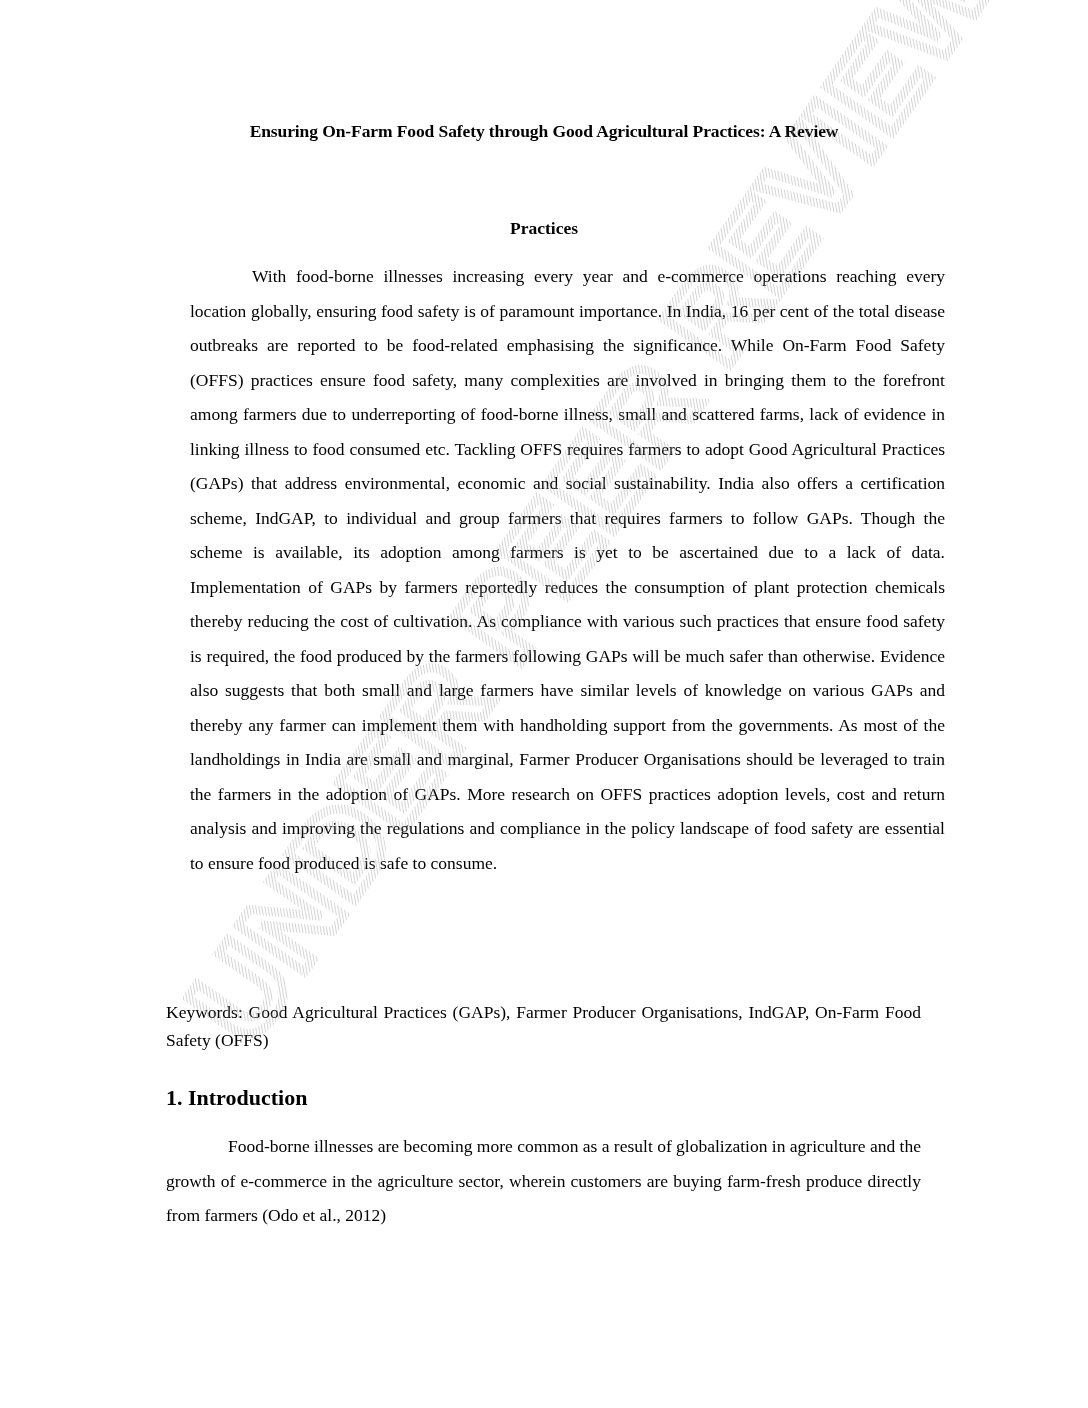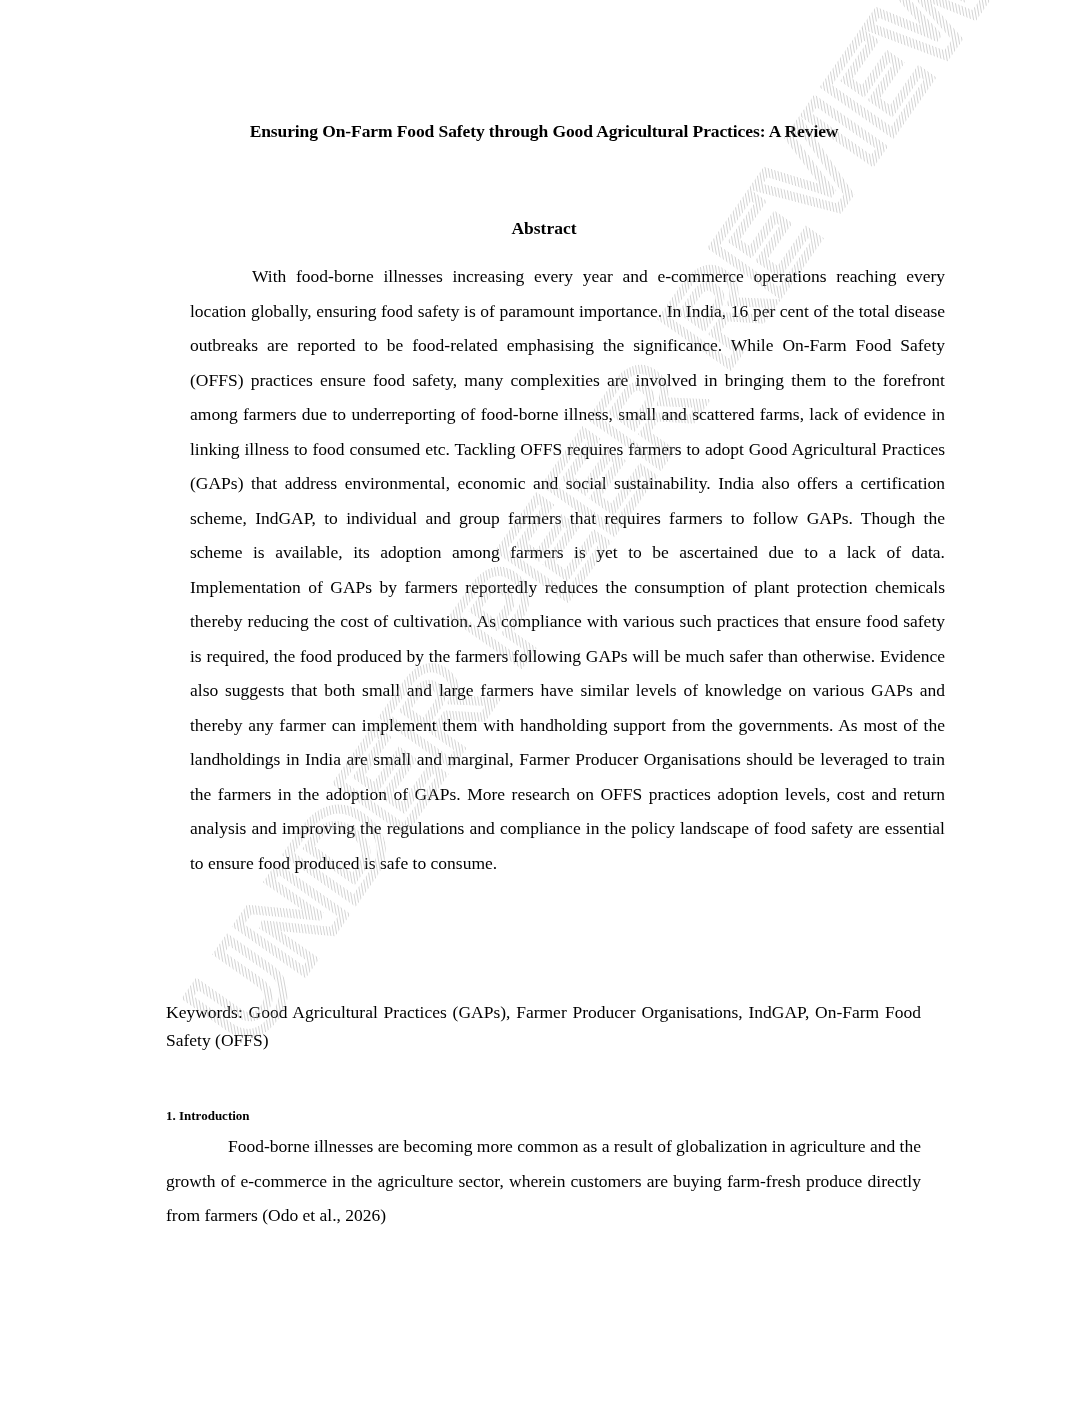--- a/index.html
+++ b/index.html
@@ -18,39 +18,39 @@
     font-weight: bold; font-size: 17.5px;
   }
   .body-block {
     position: absolute; left: 166px; width: 755px;
     font-size: 17.5px; line-height: 34.5px; text-align: justify;
     text-align-last: left;
   }
   .abstract-text { top: 259px; text-indent: 62px; margin-left: 24px; }
   .keywords { top: 998px; line-height: 28px; }
   .section-heading {
-    position: absolute; top: 1108px; left: 166px;
-    font-weight: bold; font-size: 13px;
+    position: absolute; top: 1085px; left: 166px;
+    font-weight: bold; font-size: 22px;
   }
   .intro-text { top: 1129px; text-indent: 62px; line-height: 34.5px; }
   .watermark {
     position: absolute; left: 0; top: 0; width: 1088px; height: 1408px;
     pointer-events: none;
   }
 </style>
 </head>
 <body>
 
 <div class="page">
   <div class="title">Ensuring On-Farm Food Safety through Good Agricultural Practices: A Review</div>
-  <div class="abstract-heading">Abstract</div>
+  <div class="abstract-heading">Practices</div>
   <div class="body-block abstract-text">With food-borne illnesses increasing every year and e-commerce operations reaching every location globally, ensuring food safety is of paramount importance. In India, 16 per cent of the total disease outbreaks are reported to be food-related emphasising the significance. While On-Farm Food Safety (OFFS) practices ensure food safety, many complexities are involved in bringing them to the forefront among farmers due to underreporting of food-borne illness, small and scattered farms, lack of evidence in linking illness to food consumed etc. Tackling OFFS requires farmers to adopt Good Agricultural Practices (GAPs) that address environmental, economic and social sustainability. India also offers a certification scheme, IndGAP, to individual and group farmers that requires farmers to follow GAPs. Though the scheme is available, its adoption among farmers is yet to be ascertained due to a lack of data. Implementation of GAPs by farmers reportedly reduces the consumption of plant protection chemicals thereby reducing the cost of cultivation. As compliance with various such practices that ensure food safety is required, the food produced by the farmers following GAPs will be much safer than otherwise. Evidence also suggests that both small and large farmers have similar levels of knowledge on various GAPs and thereby any farmer can implement them with handholding support from the governments. As most of the landholdings in India are small and marginal, Farmer Producer Organisations should be leveraged to train the farmers in the adoption of GAPs. More research on OFFS practices adoption levels, cost and return analysis and improving the regulations and compliance in the policy landscape of food safety are essential to ensure food produced is safe to consume.</div>
   <div class="body-block keywords">Keywords: Good Agricultural Practices (GAPs), Farmer Producer Organisations, IndGAP, On-Farm Food Safety (OFFS)</div>
   <div class="section-heading">1. Introduction</div>
-  <div class="body-block intro-text">Food-borne illnesses are becoming more common as a result of globalization in agriculture and the growth of e-commerce in the agriculture sector, wherein customers are buying farm-fresh produce directly from farmers (Odo et al., 2026)</div>
+  <div class="body-block intro-text">Food-borne illnesses are becoming more common as a result of globalization in agriculture and the growth of e-commerce in the agriculture sector, wherein customers are buying farm-fresh produce directly from farmers (Odo et al., 2012)</div>
 
   <svg class="watermark" viewBox="0 0 1088 1408" xmlns="http://www.w3.org/2000/svg">
     <defs>
       <pattern id="hatch" patternUnits="userSpaceOnUse" width="3" height="3" patternTransform="rotate(45)">
         <line x1="0" y1="0" x2="0" y2="3" stroke="#9a9a9a" stroke-width="1"></line>
       </pattern>
     </defs>
     <text id="wm-text" x="0" y="0" transform="translate(250,1050) rotate(-55)" font-family="Liberation Sans, DejaVu Sans, sans-serif" font-size="118" font-weight="bold" fill="none" stroke="url(#hatch)" stroke-width="9" letter-spacing="2" opacity="0.85">UNDER PEER REVIEW</text>
   </svg>
 </div>

